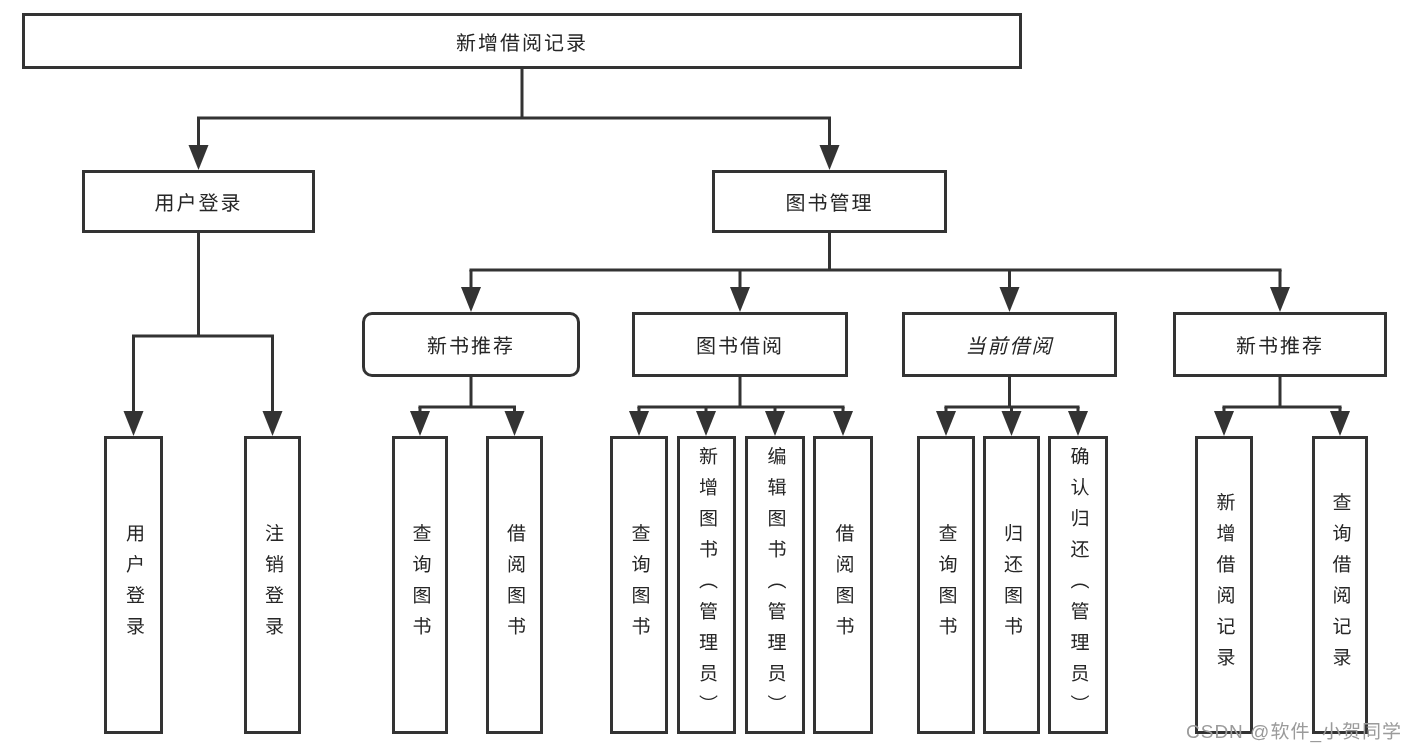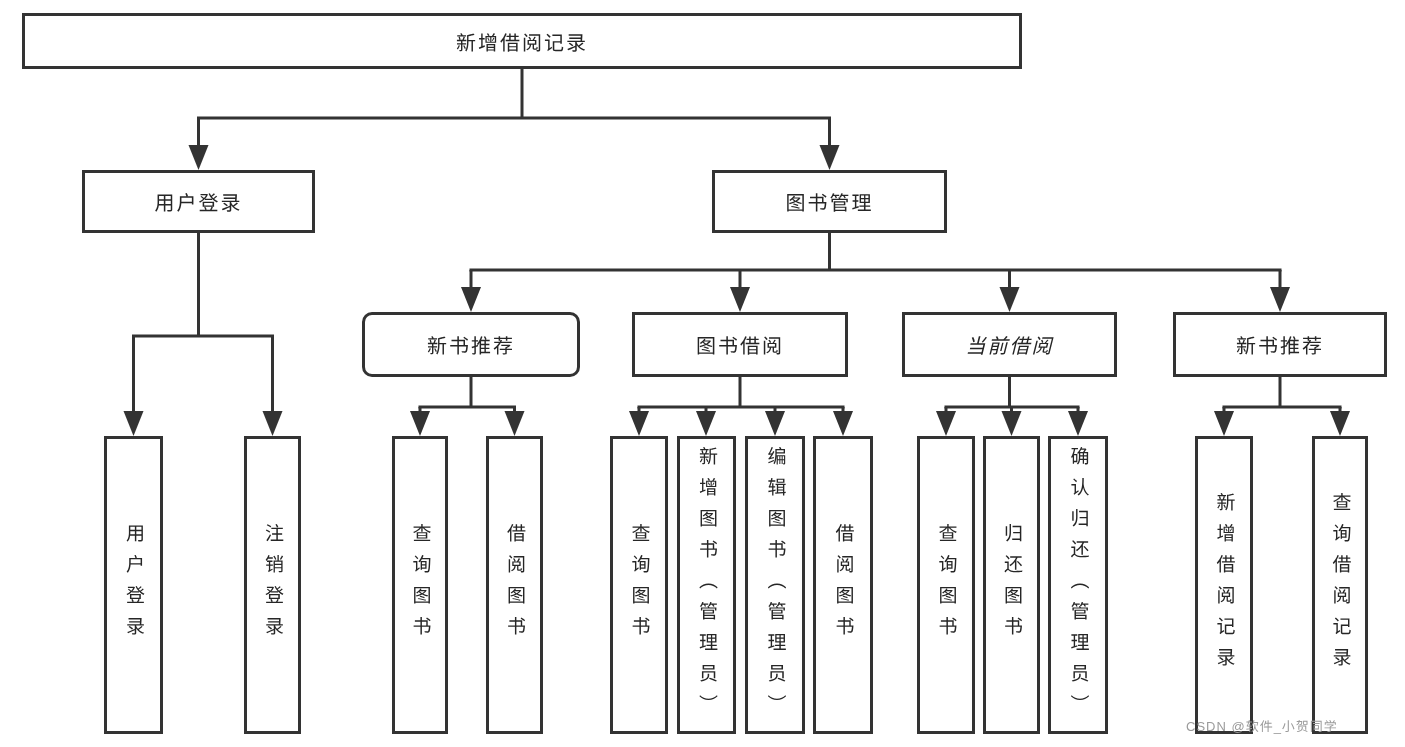--- a/index.html
+++ b/index.html
@@ -36,21 +36,21 @@
   .node.vertical {
     writing-mode: vertical-rl;
     font-size: 19px;
     line-height: 1;
     letter-spacing: 12px;
   }
   #watermark {
     position: absolute;
     left: 1186px;
     top: 716px;
-    font-size: 13px;
+    font-size: 19px;
     letter-spacing: 1px;
     color: var(--watermark, #9b9b9b);
     white-space: nowrap;
     z-index: 2;
   }
 </style>
 </head>
 <body>
 
 <div id="canvas">

